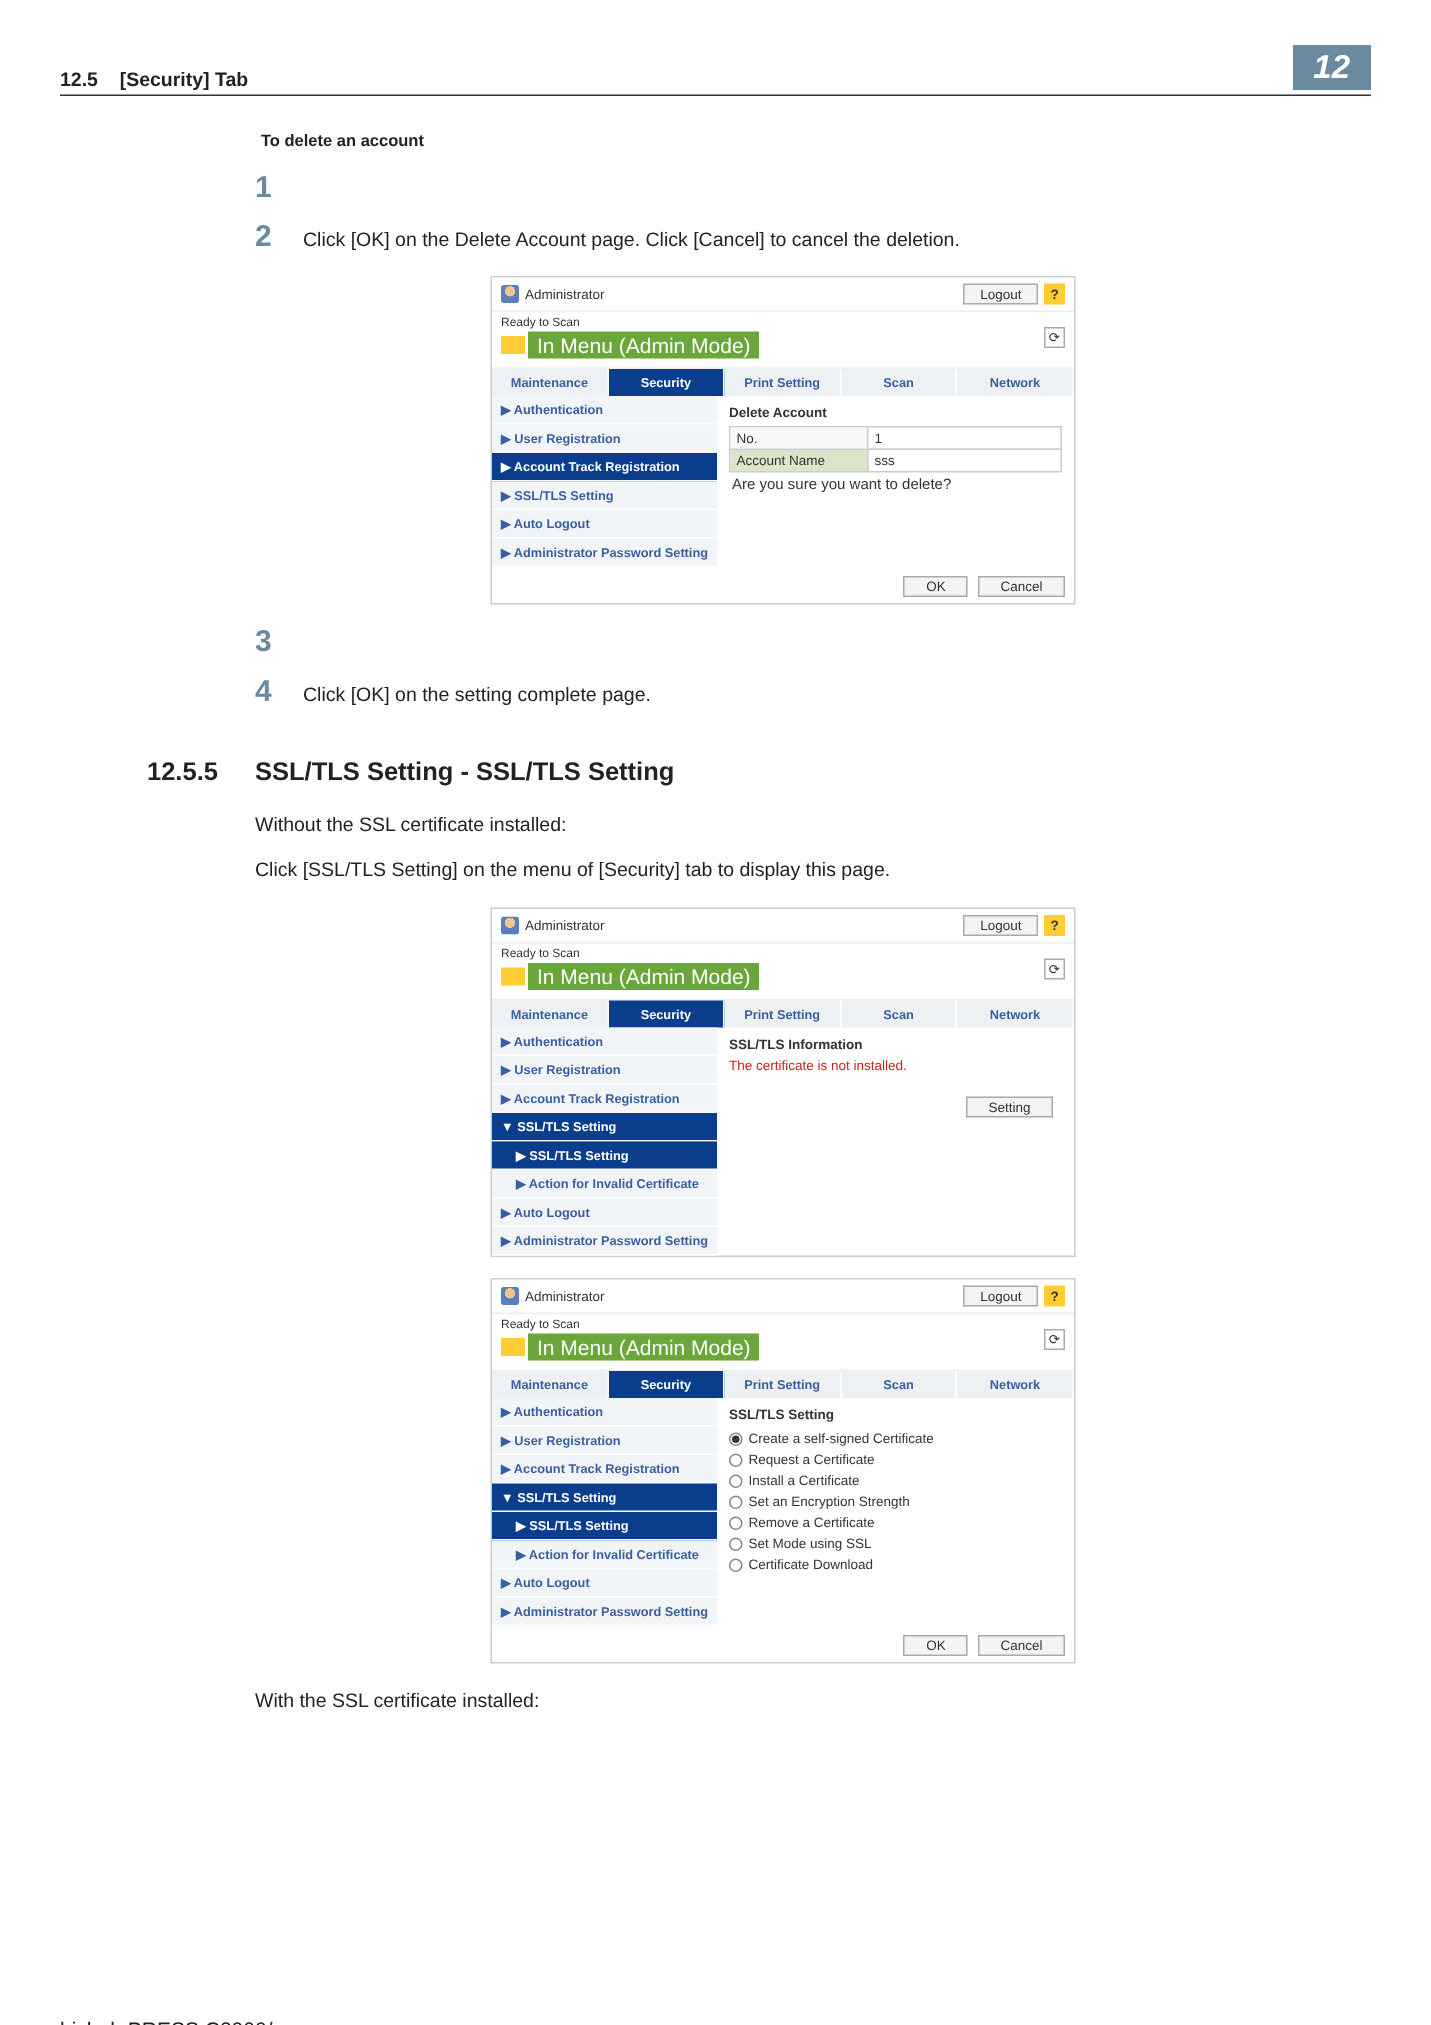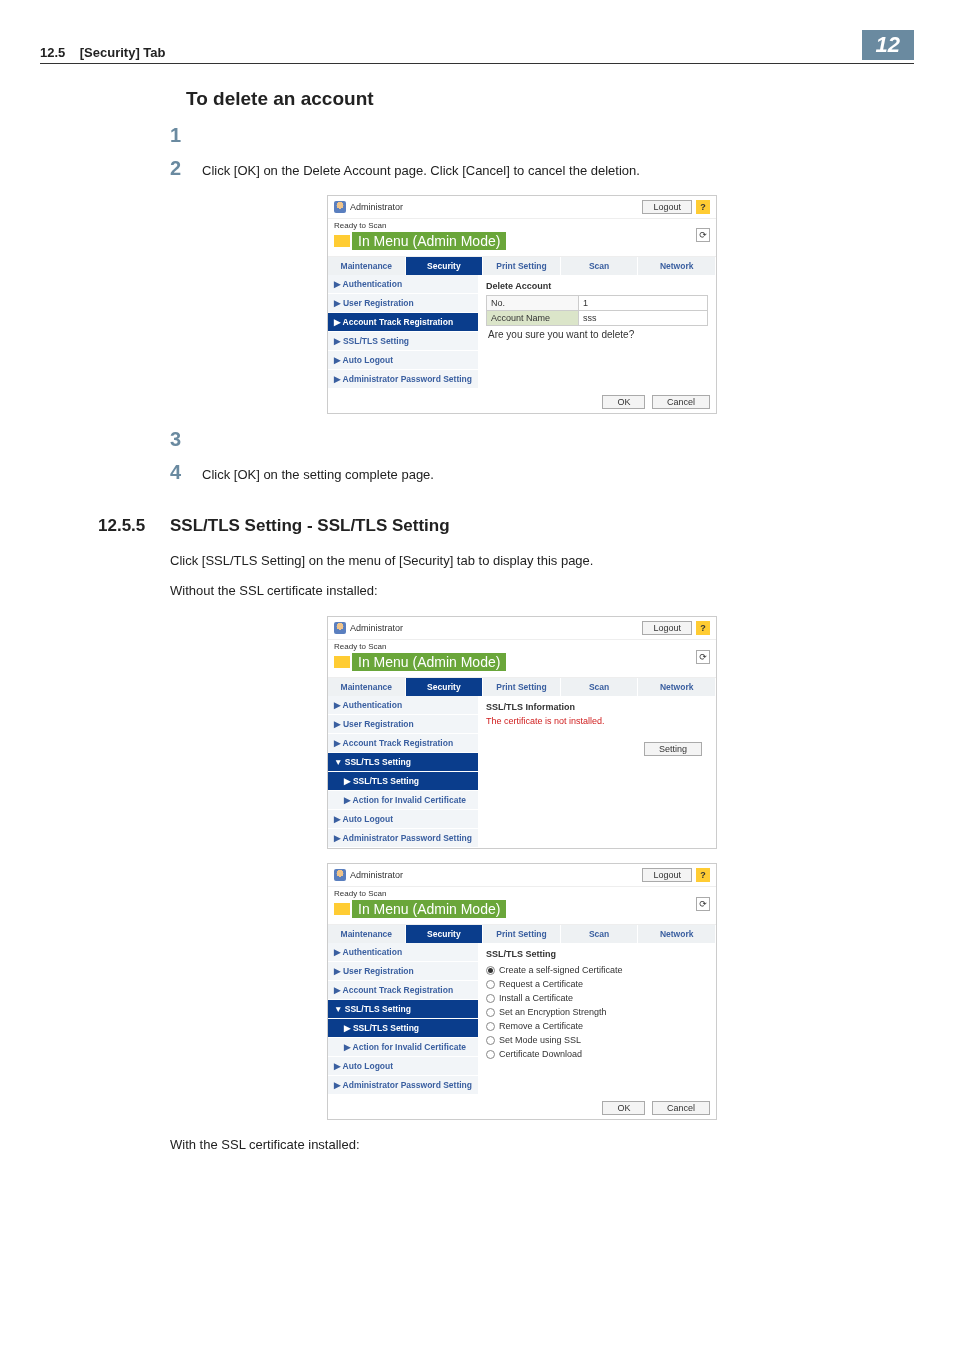--- a/index.html
+++ b/index.html
@@ -5,21 +5,21 @@
   * { box-sizing: border-box; margin: 0; padding: 0; }
   body { background: #fff; font-family: Arial, Helvetica, sans-serif; width: 954px; margin: 0 auto; color: #222; }
 
   
   .page-header { display: flex; align-items: flex-end; border-bottom: 1px solid #333; margin: 30px 40px 0 40px; padding-bottom: 3px; }
   .page-header .left { font-weight: bold; font-size: 13px; flex: 1; }
   .page-header .right { background: #6a8aa0; color: #fff; font-size: 22px; font-weight: bold; padding: 2px 14px; font-style: italic; }
 
   
   .content { margin: 0 80px 0 170px; }
-  .h-sub { font-weight: bold; font-size: 19px; margin: 24px 0 14px 16px; }
+  .h-sub { font-weight: bold; font-size: 11px; margin: 24px 0 14px 4px; }
   .h-sec { font-weight: bold; font-size: 17px; margin: 32px 0 14px -72px; display: flex; }
   .h-sec .secnum { width: 72px; }
   .step { display: flex; margin: 10px 0; align-items: baseline; }
   .step .num { color: #6a8aa0; font-size: 20px; font-weight: bold; width: 32px; font-style: normal; }
   .step .txt { font-size: 13px; line-height: 1.5; flex: 1; }
   .para { font-size: 13px; line-height: 1.7; margin: 8px 0; }
 
   
   .shot { border: 1px solid #ccc; width: 390px; margin: 14px auto; font-size: 9px; color: #333; background: #fff; }
   .shot .topbar { display: flex; align-items: center; padding: 4px 6px; border-bottom: 1px solid #eee; }
@@ -140,22 +140,22 @@
   </div>
   <div class="step">
     <div class="num">4</div>
     <div class="txt">Click [OK] on the setting complete page.</div>
   </div>
 
   <div class="h-sec">
     <span class="secnum">12.5.5</span>
     <span>SSL/TLS Setting - SSL/TLS Setting</span>
   </div>
+  <div class="para">Without the SSL certificate installed:</div>
   <div class="para">Click [SSL/TLS Setting] on the menu of [Security] tab to display this page.</div>
-  <div class="para">Without the SSL certificate installed:</div>
 
   <div class="shot">
     <div class="topbar">
       <div class="admin">
           <span class="user-icon"></span>
           <span>Administrator</span>
         </div>
       <span class="btn">Logout</span>
       <span class="qmark">?</span>
     </div>

